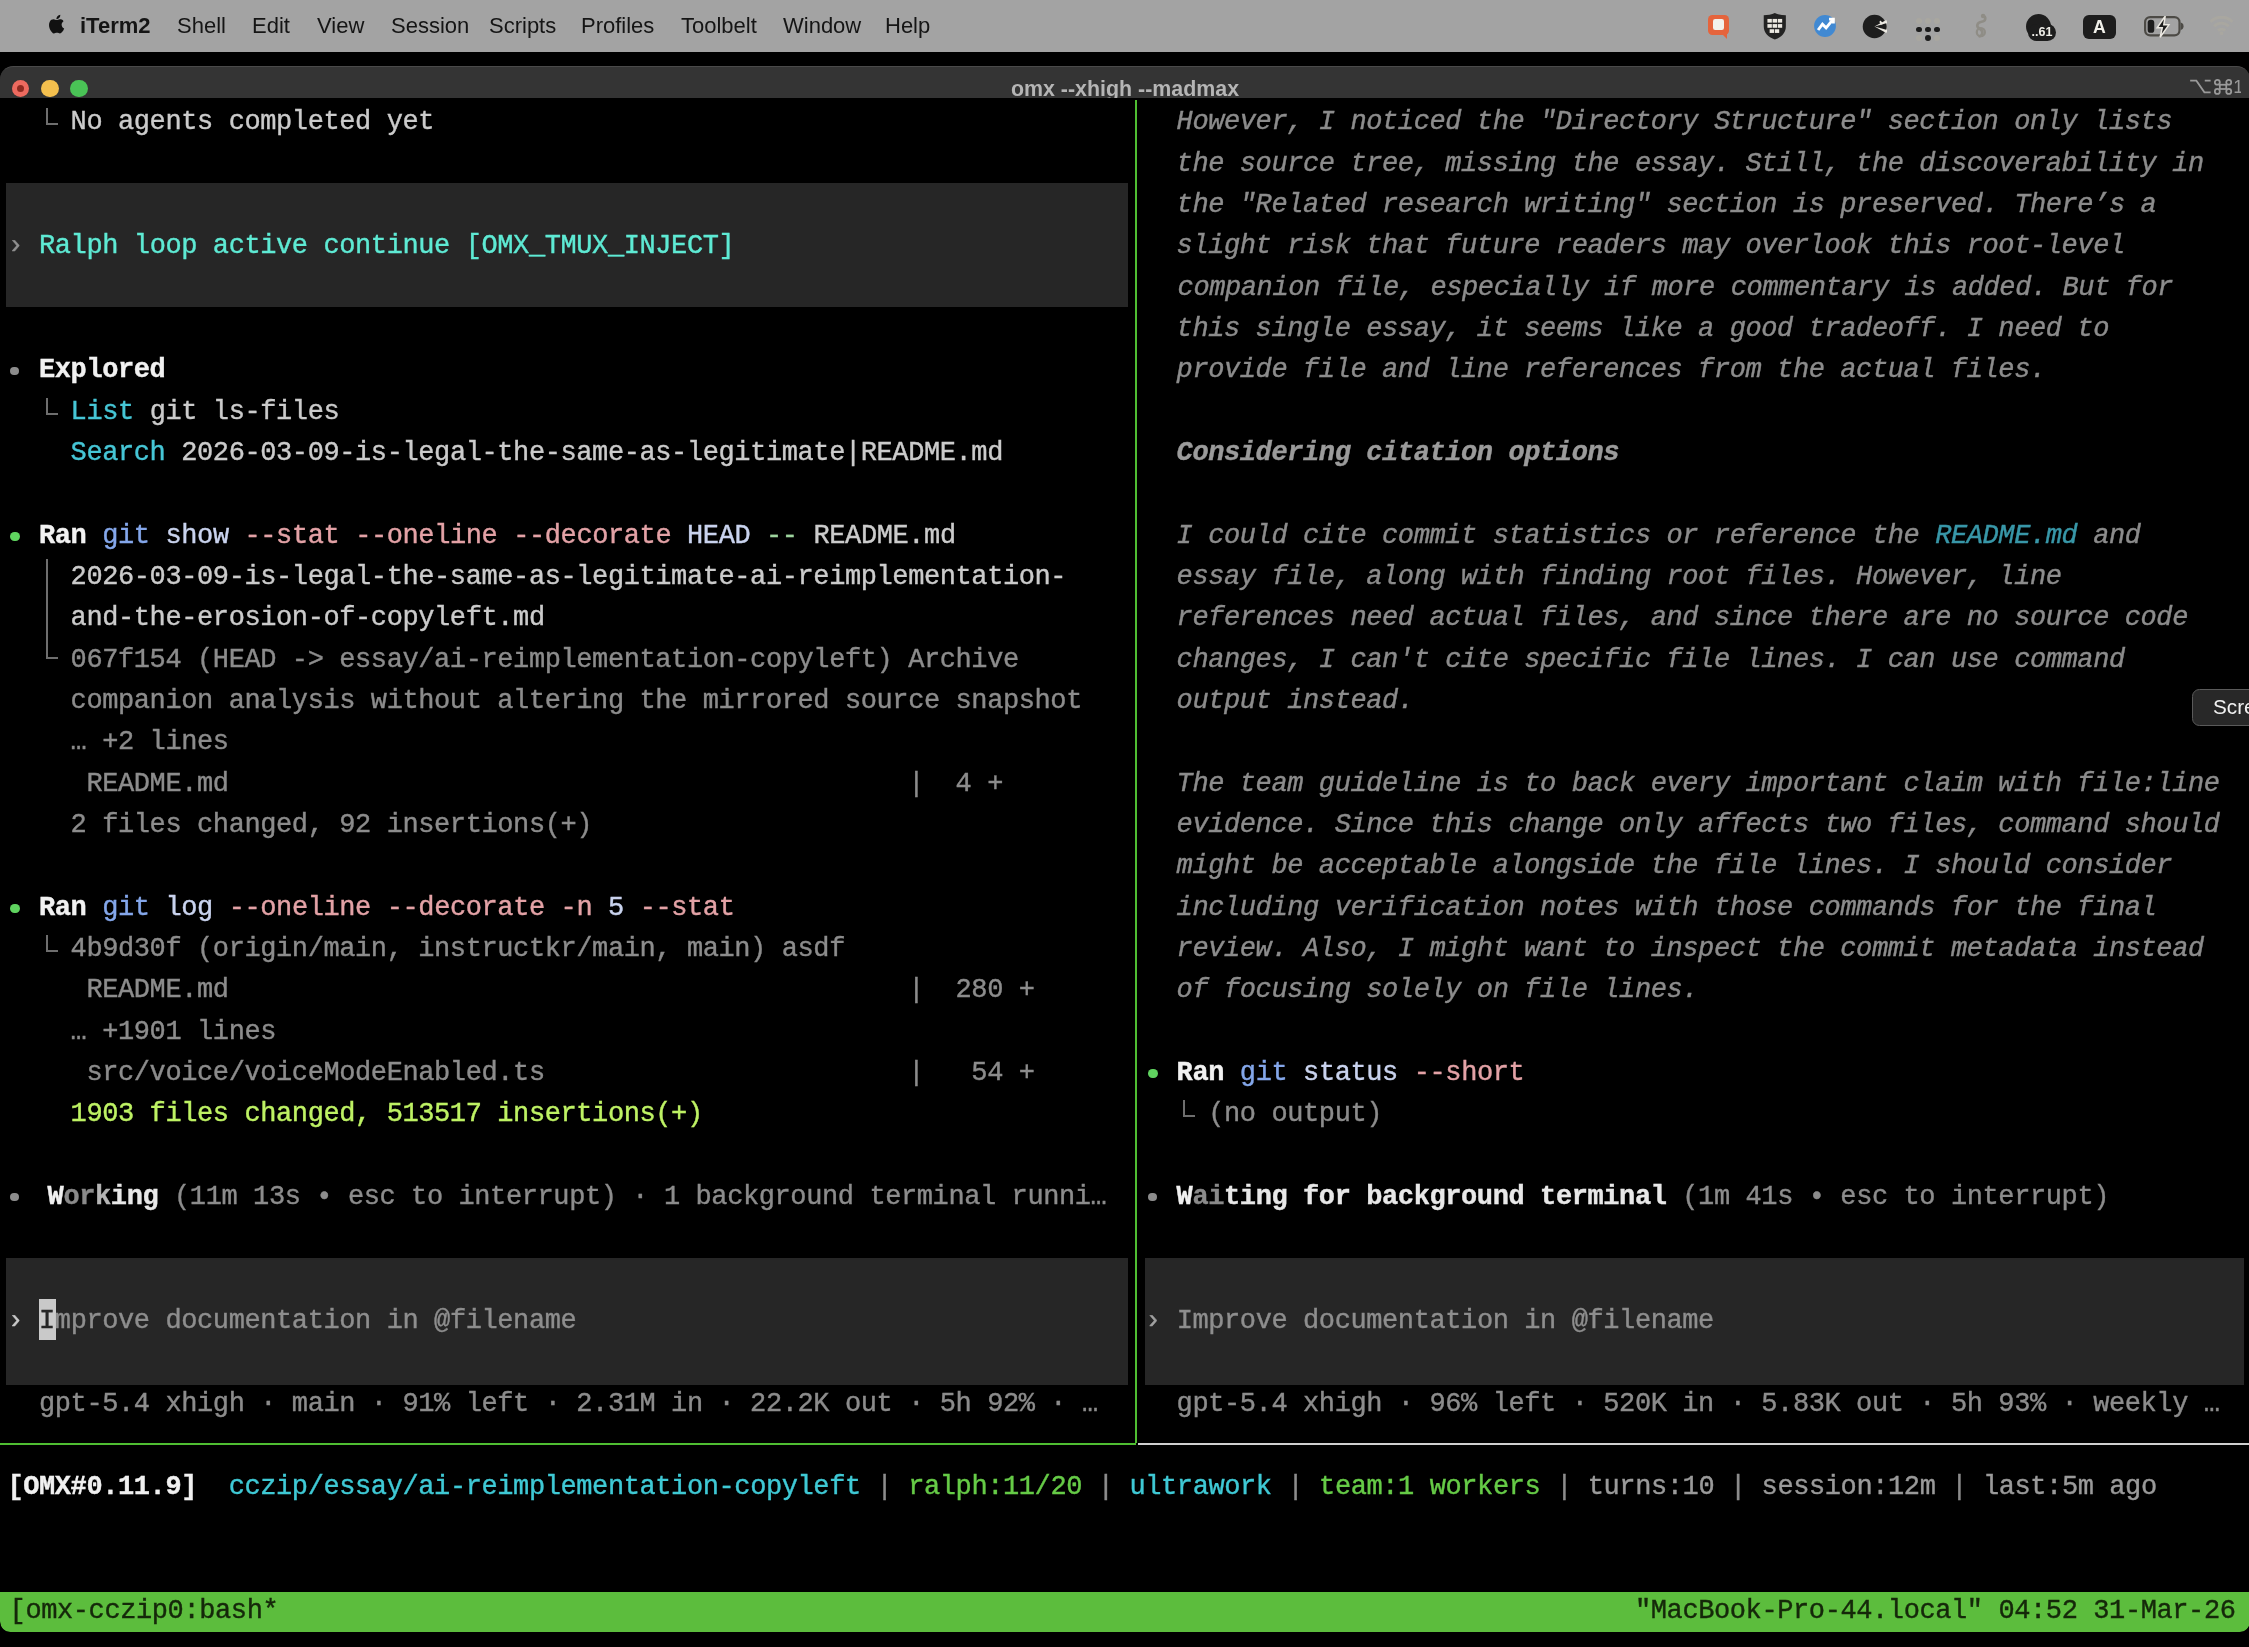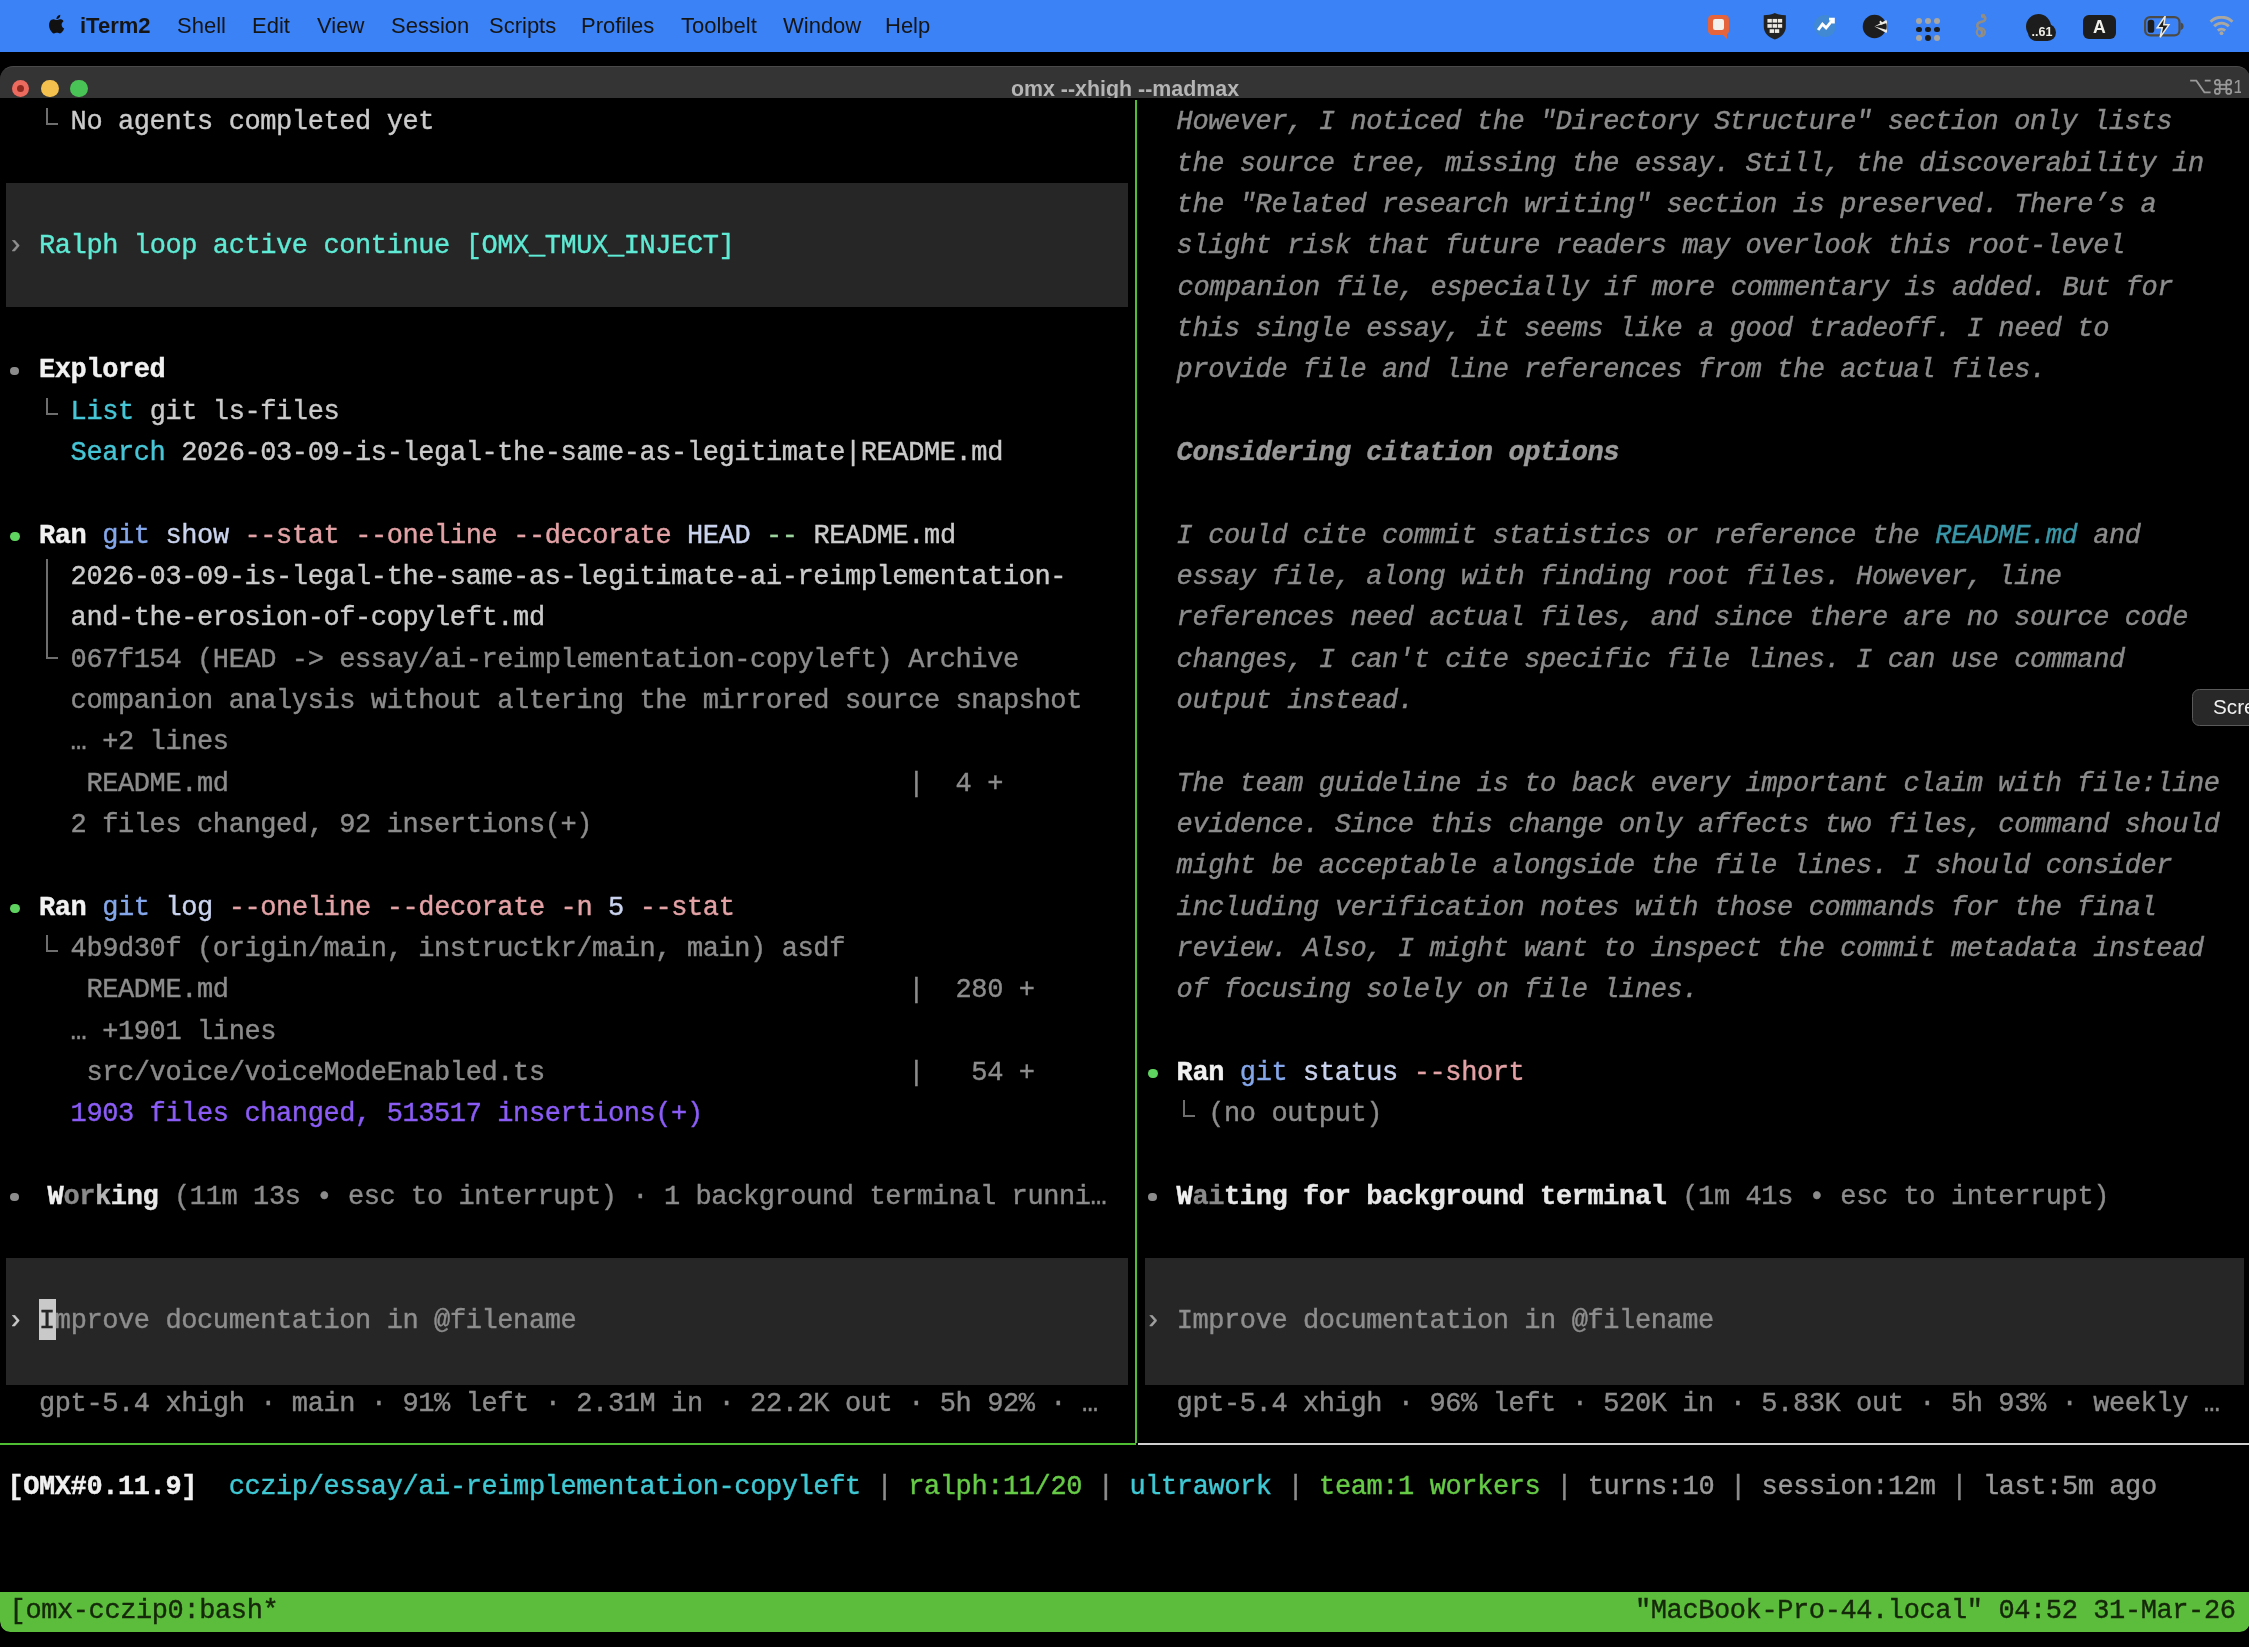--- a/index.html
+++ b/index.html
@@ -1,17 +1,17 @@
 <!DOCTYPE html>
 <html style="font-size:11.8px"><head><meta charset="utf-8"><style>
 * { margin:0; padding:0; box-sizing:border-box; }
 html,body { width:2250px; height:1648px; background:#000; overflow:hidden; }
 #root { position:relative; width:2250px; height:1648px; background:#000;
   font-family:"Liberation Mono",monospace; }
-#menubar { position:absolute; left:0; top:0; width:2250px; height:52px; background:#3b82f6; }
+#menubar { position:absolute; left:0; top:0; width:2250px; height:52px; background:#a3a3a3; }
 .mi { position:absolute; top:12.5px; font:400 22px "Liberation Sans",sans-serif; color:#151515; }
 #titlebar { position:absolute; left:0; top:55px; width:2250px; height:44px; background:#343434; border-top:1.5px solid #4a4a4a;
   border-radius:13.3px 13.3px 0 0;margin-top:11px; }
 #title { position:absolute; left:0; top:10.3px; width:2250px; text-align:center;
   font:600 21.4px "Liberation Sans",sans-serif; color:#b5b5b5; }
 #term { position:absolute; left:0; top:98px; width:2250px; height:1536px; background:#000;
   border-radius:0 0 13.3px 13.3px; overflow:hidden; }
 .tr { position:absolute; font-size:27px; line-height:41px; height:41px; letter-spacing:-0.4px;
   white-space:pre; color:#cbcbcb; -webkit-text-stroke:0.4px currentColor; }
 .tl { position:absolute; border-radius:50%; width:17.7px; height:17.7px; top:12.5px; }
@@ -131,21 +131,21 @@
       <div class="tr " style="left:7.4px;top:638px">    <span style="color:#8c8c8c">067f154 (HEAD -&gt; essay/ai-reimplementation-copyleft) Archive</span></div>
       <div class="tr " style="left:7.4px;top:679px">    <span style="color:#8c8c8c">companion analysis without altering the mirrored source snapshot</span></div>
       <div class="tr " style="left:7.4px;top:720px">    <span style="color:#8c8c8c">… +2 lines</span></div>
       <div class="tr " style="left:7.4px;top:762px">     <span style="color:#8c8c8c">README.md                                           |  4 +</span></div>
       <div class="tr " style="left:7.4px;top:803px">    <span style="color:#8c8c8c">2 files changed, 92 insertions(+)</span></div>
       <div class="tr " style="left:7.4px;top:886px">  <span style="color:#f1f1f1;font-weight:bold">Ran</span> <span style="color:#84a7ea">git</span> <span style="color:#c9d3ee">log</span> <span style="color:#e3a2a6">--oneline</span> <span style="color:#e3a2a6">--decorate</span> <span style="color:#e3a2a6">-n</span> <span style="color:#c9d3ee">5</span> <span style="color:#e3a2a6">--stat</span></div>
       <div class="tr " style="left:7.4px;top:927px">    <span style="color:#8c8c8c">4b9d30f (origin/main, instructkr/main, main) asdf</span></div>
       <div class="tr " style="left:7.4px;top:968px">     <span style="color:#8c8c8c">README.md                                           |  280 +</span></div>
       <div class="tr " style="left:7.4px;top:1010px">    <span style="color:#8c8c8c">… +1901 lines</span></div>
       <div class="tr " style="left:7.4px;top:1051px">     <span style="color:#8c8c8c">src/voice/voiceModeEnabled.ts                       |   54 +</span></div>
-      <div class="tr " style="left:7.4px;top:1092px">    <span style="color:#8b5cf6">1903 files changed, 513517 insertions(+)</span></div>
+      <div class="tr " style="left:7.4px;top:1092px">    <span style="color:#bef264">1903 files changed, 513517 insertions(+)</span></div>
       <div class="tr " style="left:16px;top:1175px">  <span style="color:#f0f0f0;font-weight:bold">W</span><span style="color:#8a8a8a;font-weight:bold">or</span><span style="color:#b5b5b5;font-weight:bold">k</span><span style="color:#e8e8e8;font-weight:bold">ing</span><span style="color:#8c8c8c"> (11m 13s • esc to interrupt) · 1 background terminal runni…</span></div>
       <div class="tr " style="left:7.4px;top:1299px"><span style="color:#c9c9c9">›</span> <span style="color:#262626">I</span><span style="color:#8e8e8e">mprove documentation in @filename</span></div>
       <div class="tr " style="left:7.4px;top:1382px">  <span style="color:#8c8c8c">gpt-5.4 xhigh · main · 91% left · 2.31M in · 22.2K out · 5h 92% · …</span></div>
       <div class="tr " style="left:1145px;top:100px">  <span style="color:#8c8c8c;font-style:italic">However, I noticed the "Directory Structure" section only lists</span></div>
       <div class="tr " style="left:1145px;top:142px">  <span style="color:#8c8c8c;font-style:italic">the source tree, missing the essay. Still, the discoverability in</span></div>
       <div class="tr " style="left:1145px;top:183px">  <span style="color:#8c8c8c;font-style:italic">the "Related research writing" section is preserved. There’s a</span></div>
       <div class="tr " style="left:1145px;top:224px">  <span style="color:#8c8c8c;font-style:italic">slight risk that future readers may overlook this root-level</span></div>
       <div class="tr " style="left:1146px;top:266px">  <span style="color:#8c8c8c;font-style:italic">companion file, especially if more commentary is added. But for</span></div>
       <div class="tr " style="left:1145px;top:307px">  <span style="color:#8c8c8c;font-style:italic">this single essay, it seems like a good tradeoff. I need to</span></div>
       <div class="tr " style="left:1145px;top:348px">  <span style="color:#8c8c8c;font-style:italic">provide file and line references from the actual files.</span></div>

